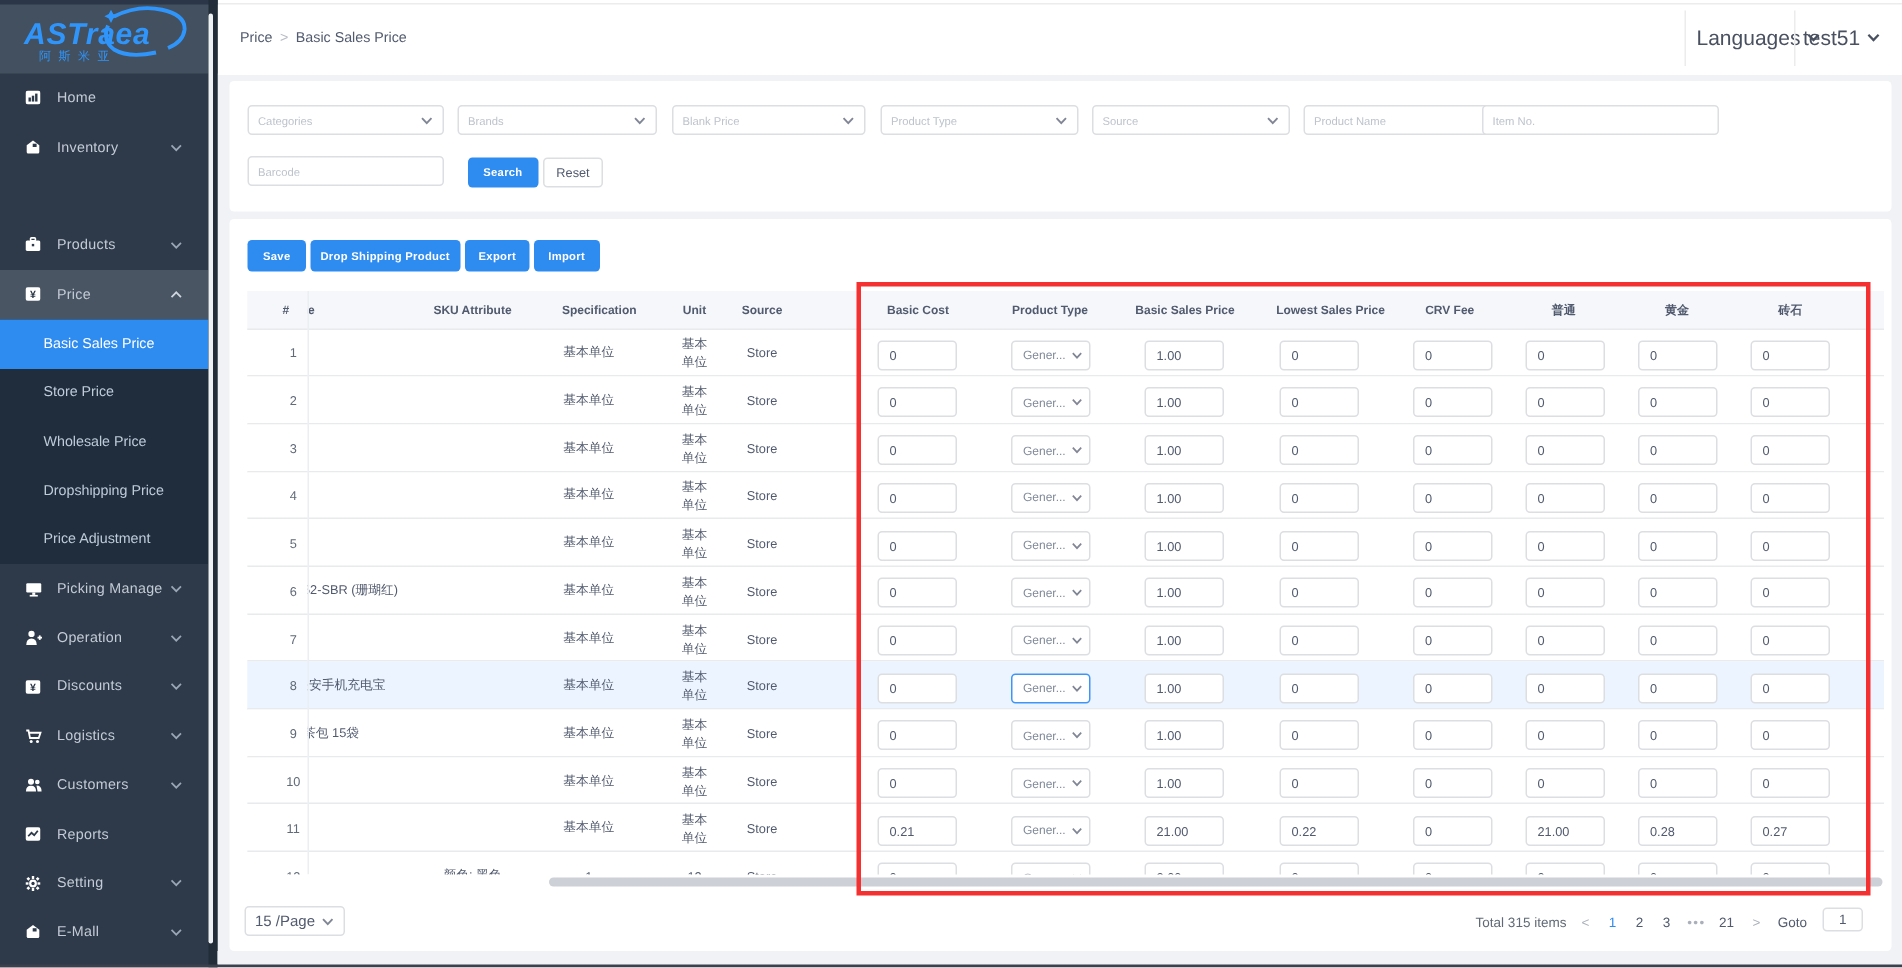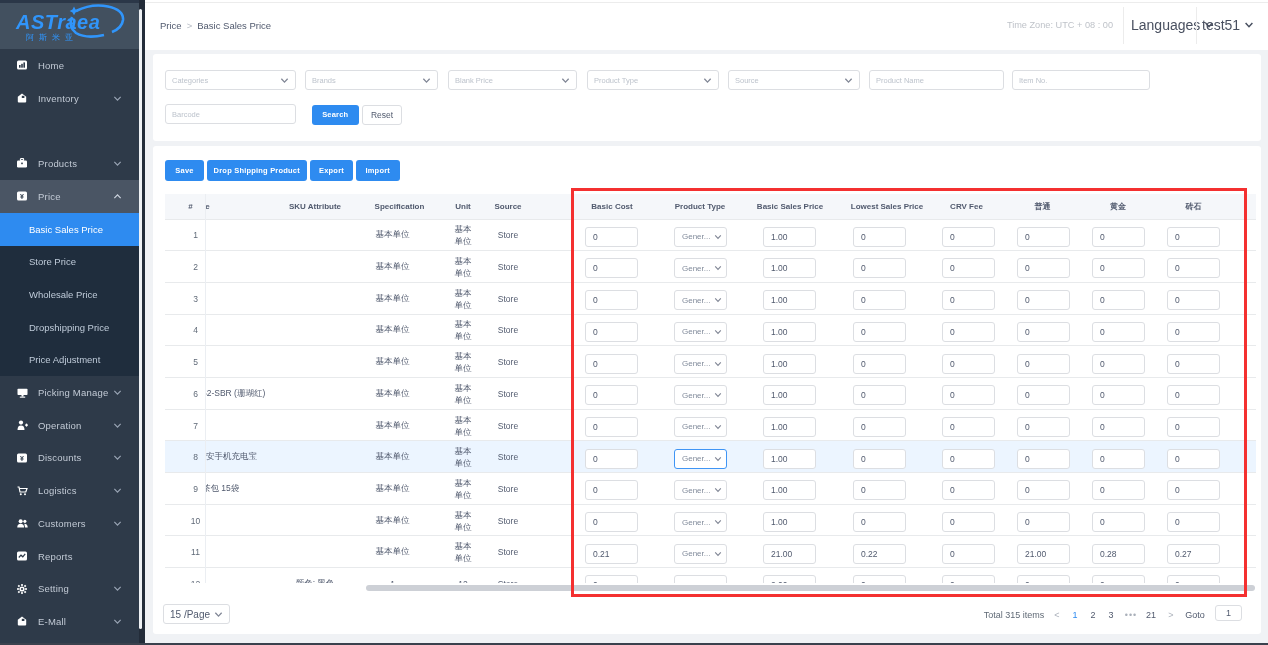--- a/index.html
+++ b/index.html
@@ -57,21 +57,20 @@
 </head>
 <body>
 <div id="app">
 
   <div id="tb">
     <div class="crumb">
         <span>Price</span>
         <span style="color:#b7bcc5;margin:0 5px">&gt;</span>
         <span>Basic Sales Price</span>
       </div>
-    <div class="tbr" style="left:820px;width:148px;color:#bfc3c9;justify-content:flex-end;white-space:nowrap;font-size:9.2px">Time Zone: UTC + 08 : 00</div>
     <div class="abs" style="left:978px;top:7px;width:1px;height:37px;background:#ececec"></div>
     <div class="tbr" style="left:986px;color:#495060">Languages <svg width="10" height="10" viewBox="0 0 10 10" style="margin-left:4px">
           <path d="M1.6 3.1 L5 6.7 L8.4 3.1" fill="none" stroke="#495060" stroke-width="1.5"></path>
         </svg></div>
     <div class="abs" style="left:1051px;top:7px;width:1px;height:37px;background:#ececec"></div>
     <div class="tbr" style="left:1057px;color:#495060">test51 <svg width="10" height="10" viewBox="0 0 10 10" style="margin-left:4px">
           <path d="M1.6 3.1 L5 6.7 L8.4 3.1" fill="none" stroke="#495060" stroke-width="1.5"></path>
         </svg></div>
   </div>
 
@@ -106,21 +105,21 @@
     </div>
 <div class="fin" style="left:728px;top:70px;width:132px">
       <span class="ph">Source</span>
       <svg class="cv" width="9" height="9" viewBox="0 0 10 10">
         <path d="M1.5 3 L5 6.8 L8.5 3" fill="none" stroke="#808695" stroke-width="1.4"></path>
       </svg>
     </div>
 <div class="fin" style="left:869px;top:70px;width:135px">
       <span class="ph">Product Name</span>
     </div>
-<div class="fin" style="left:1012px;top:70px;width:138px">
+<div class="fin" style="left:988px;top:70px;width:158px">
       <span class="ph">Item No.</span>
     </div>
 <div class="fin" style="left:165px;top:104px;width:131px">
       <span class="ph">Barcode</span>
     </div>
   <div class="btn" style="left:312px;top:104.5px;width:46.5px;height:20px">Search</div>
   <div class="btnw" style="left:362px;top:104.5px;width:40px;height:20px">Reset</div>
 
   <div class="card" style="left:153px;top:146px;width:1108px;height:488px"></div>
   <div class="btn" style="left:165px;top:160px;width:39px">Save</div>

